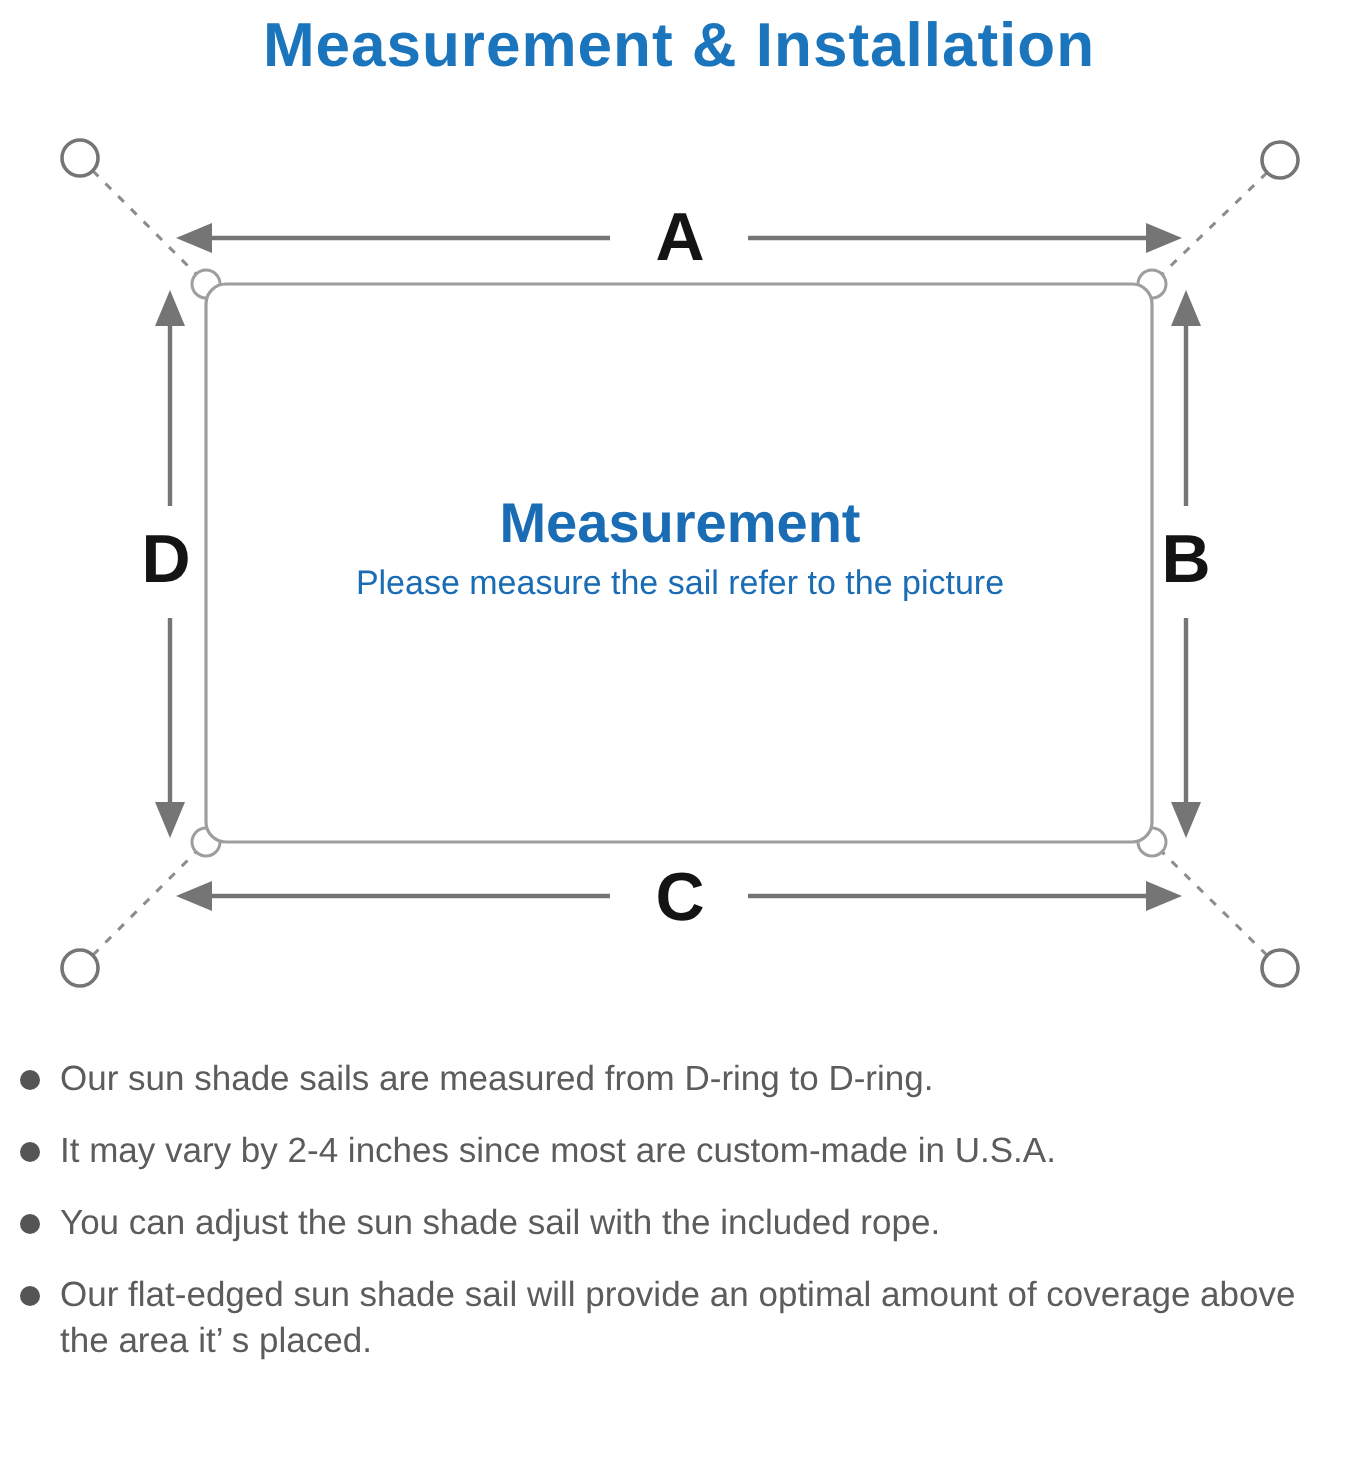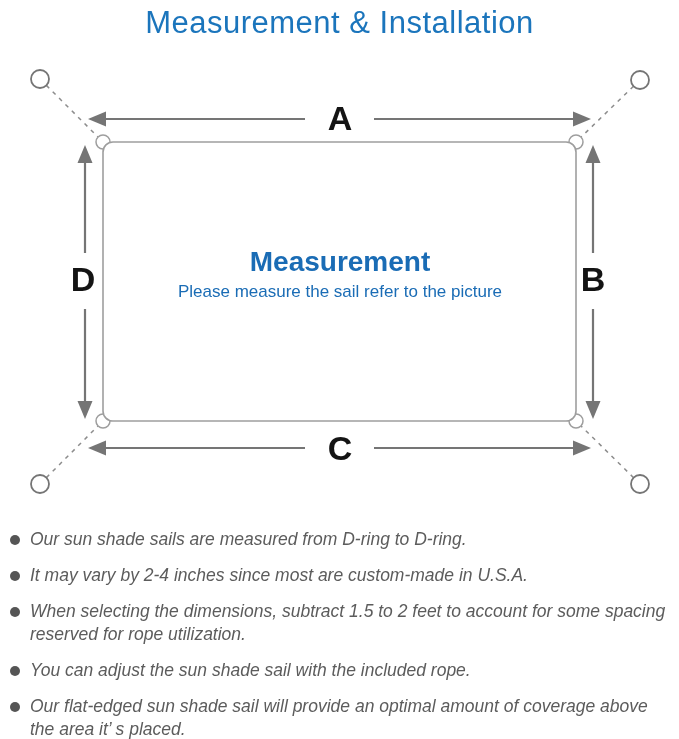--- a/index.html
+++ b/index.html
@@ -13,21 +13,21 @@
   .page {
     width: 679px;
     height: 739px;
     position: relative;
     background: #ffffff;
   }
   .page-title {
     margin-top: 2px;
     text-align: center;
     font-size: 31px;
-    font-weight: normal;
+    font-weight: bold;
     color: #1b75bc;
     letter-spacing: 0.5px;
     height: 42px;
     line-height: 42px;
   }
   .diagram-wrap {
     position: absolute;
     top: 55px;
     left: 0;
     width: 679px;
@@ -52,21 +52,20 @@
   .dot {
     flex: 0 0 auto;
     width: 10px;
     height: 10px;
     border-radius: 50%;
     background: #555555;
     margin: 7px 10px 0 2px;
   }
   .note-text {
     flex: 1 1 auto;
-    font-style: italic;
   }
   svg text { font-family: "Liberation Sans", sans-serif; }
   .dim-letter {
     font-size: 34px;
     font-weight: bold;
     fill: #141414;
   }
   .center-title {
     font-size: 28px;
     font-weight: bold;
@@ -137,24 +136,20 @@
     <li class="note">
       <span class="dot"></span>
       <span class="note-text">Our sun shade sails are measured from D-ring to D-ring.</span>
     </li>
     <li class="note">
       <span class="dot"></span>
       <span class="note-text">It may vary by 2-4 inches since most are custom-made in U.S.A.</span>
     </li>
     <li class="note">
       <span class="dot"></span>
-      <span class="note-text">When selecting the dimensions, subtract 1.5 to 2 feet to account for some spacing reserved for rope utilization.</span>
-    </li>
-    <li class="note">
-      <span class="dot"></span>
       <span class="note-text">You can adjust the sun shade sail with the included rope.</span>
     </li>
     <li class="note">
       <span class="dot"></span>
       <span class="note-text">Our flat-edged sun shade sail will provide an optimal amount of coverage above the area it’ s placed.</span>
     </li>
   </ul>
 
 </div>
 

